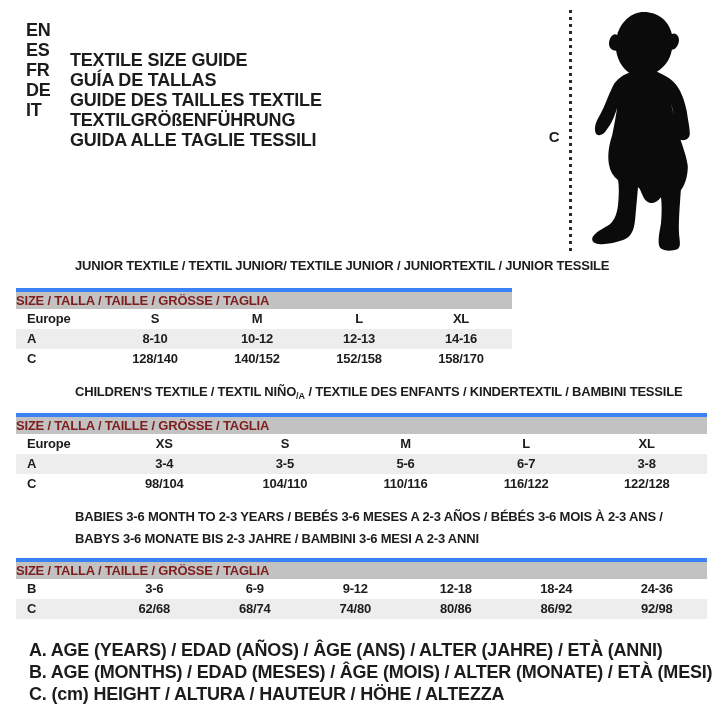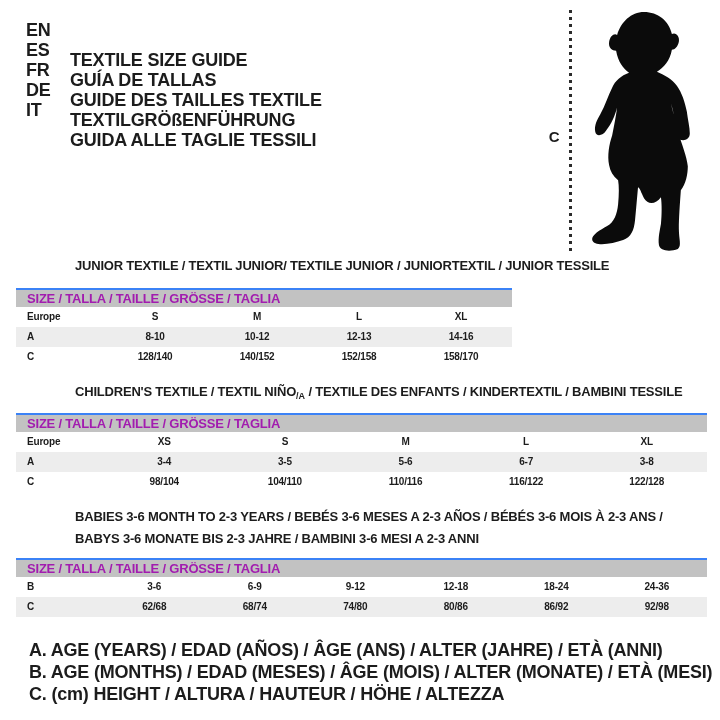--- a/index.html
+++ b/index.html
@@ -20,24 +20,24 @@
     background:repeating-linear-gradient(to bottom,#2b2b2b 0 3px,transparent 3px 7px);
   }
   .meas-label{position:absolute;left:6px;top:128px;width:16px;font-size:15px;text-align:center;}
   .silhouette{position:absolute;left:43px;top:9px;width:120px;height:244px;}
   
   .title{position:absolute;left:29px;font-size:13px;white-space:nowrap;margin-left:46px;}
   .title .sub{font-size:9px;vertical-align:-3px;letter-spacing:0;}
   
   .size-table{position:absolute;left:16px;}
   .thead{
-    background:#c2c2c2;border-top:2px solid #3b82f6;height:17px;line-height:17px;
-    padding-left:11px;font-size:13px;color:#a21caf;
+    background:#c2c2c2;border-top:4px solid #3b82f6;height:17px;line-height:17px;
+    font-size:13px;color:#7f1d1d;
   }
-  .trow{display:flex;height:20px;line-height:20px;font-size:10px;}
+  .trow{display:flex;height:20px;line-height:20px;font-size:13px;}
   .trow:nth-of-type(odd){background:#ededed;} 
   .trow .lbl{width:88px;padding-left:11px;box-sizing:border-box;}
   .trow .cell{flex:1;text-align:center;}
   
   .note{position:absolute;left:29px;font-size:18px;white-space:nowrap;height:22px;line-height:22px;}
 </style>
 </head>
 <body>
 
 <div class="page">

